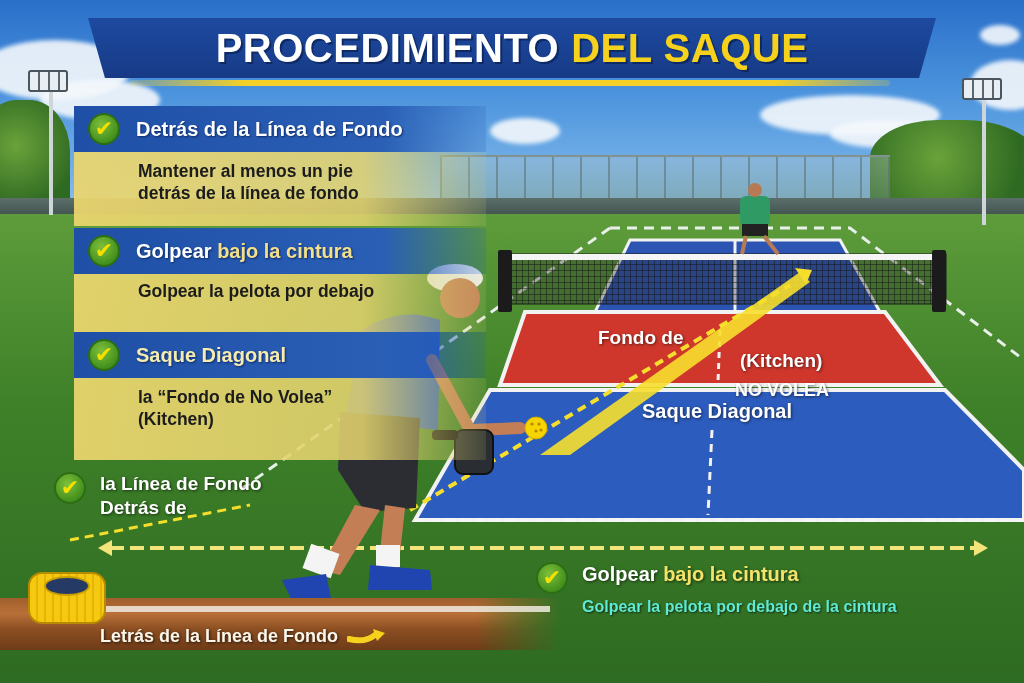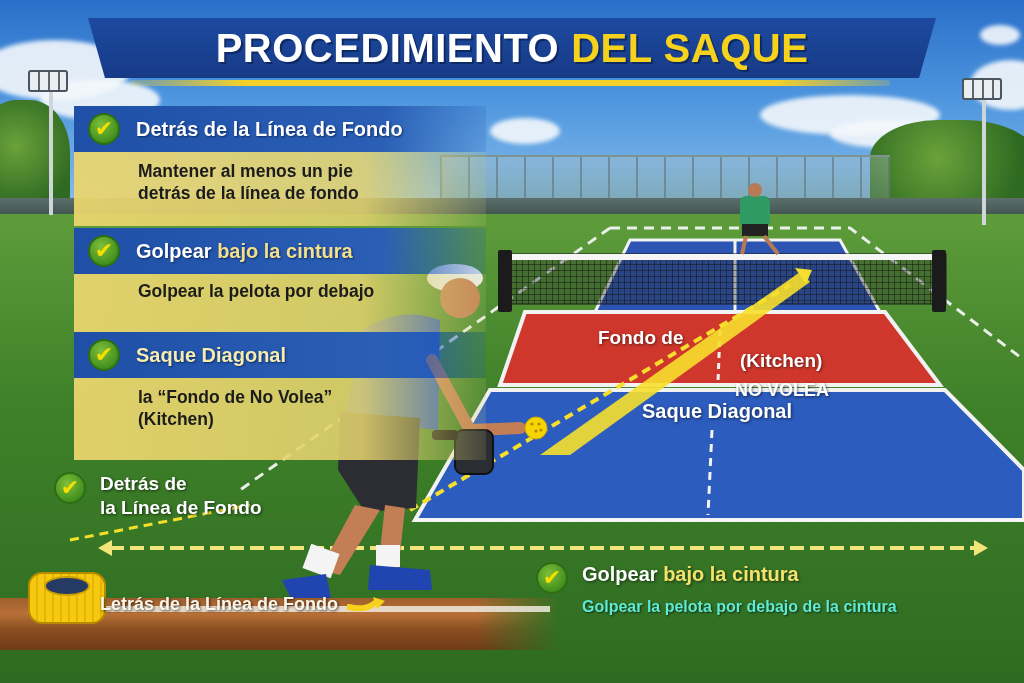--- a/index.html
+++ b/index.html
@@ -52,21 +52,21 @@
   
   .float-item { position: absolute; display: flex; align-items: flex-start; }
   .float-text { margin-left: 14px; color: #ffffff; font-family: "Liberation Sans", sans-serif; font-weight: 700; font-size: 19px; line-height: 24px; text-shadow: 1px 1px 3px rgba(0,0,0,0.6); }
   .float-sub { color: #5eead4; font-family: "Liberation Sans", sans-serif; font-weight: 700; font-size: 16px; text-shadow: 1px 1px 2px rgba(0,0,0,0.6); margin-top: 12px; }
 
   
   .wood { position: absolute; left: 0; top: 598px; width: 560px; height: 52px;
     background: linear-gradient(180deg, #a05f2c 0%, #b87038 30%, #8c4f22 60%, #6e3b18 100%);
     -webkit-mask-image: linear-gradient(90deg, #000 85%, transparent); mask-image: linear-gradient(90deg, #000 85%, transparent); }
   .wood-line { position: absolute; left: 100px; top: 606px; width: 450px; height: 6px; background: rgba(240,235,225,0.85); }
-  .wood-label { position: absolute; left: 100px; top: 594px; color: #fbf6ea; font-family: "Liberation Sans", sans-serif; font-weight: 700; font-size: 18px; text-shadow: 1px 1px 3px rgba(0,0,0,0.7); }
+  .wood-label { position: absolute; left: 100px; top: 626px; color: #fbf6ea; font-family: "Liberation Sans", sans-serif; font-weight: 700; font-size: 18px; text-shadow: 1px 1px 3px rgba(0,0,0,0.7); }
 
   .tape { position: absolute; left: 28px; top: 572px; width: 78px; height: 52px; border-radius: 14px;
     background: repeating-linear-gradient(90deg, #f5c90f 0 6px, #e5b405 6px 8px); border: 2px solid #b88a00; }
   .tape-top { position: absolute; left: 44px; top: 576px; width: 46px; height: 20px; border-radius: 50%; background: #263a66; border: 2px solid #c9a000; }
 </style>
 </head>
 <body>
 
 <div class="scene">
 
@@ -188,22 +188,22 @@
   </div>
 
   <div class="court-label" style="left:598px;top:327px;font-size:19px;">Fondo de</div>
   <div class="court-label" style="left:735px;top:340px;font-size:18px;margin-top:40px;">NO VOLEA</div>
   <div class="court-label" style="left:740px;top:350px;font-size:19px;">(Kitchen)</div>
   <div class="court-label" style="left:642px;top:400px;font-size:20px;">Saque Diagonal</div>
 
   <div class="float-item" style="left:54px;top:472px;">
     <span class="check">✔</span>
     <div class="float-text">
+      <div>la Línea de Fondo</div>
       <div>Detrás de</div>
-      <div>la Línea de Fondo</div>
     </div>
   </div>
 
   <div class="float-item" style="left:536px;top:562px;">
     <span class="check">✔</span>
     <div style="margin-left:14px;">
       <div class="float-text" style="margin-left:0;font-size:20px;"><span>Golpear</span> <span style="color:#f4e36a;">bajo la cintura</span></div>
       <div class="float-sub">Golpear la pelota por debajo de la cintura</div>
     </div>
   </div>

